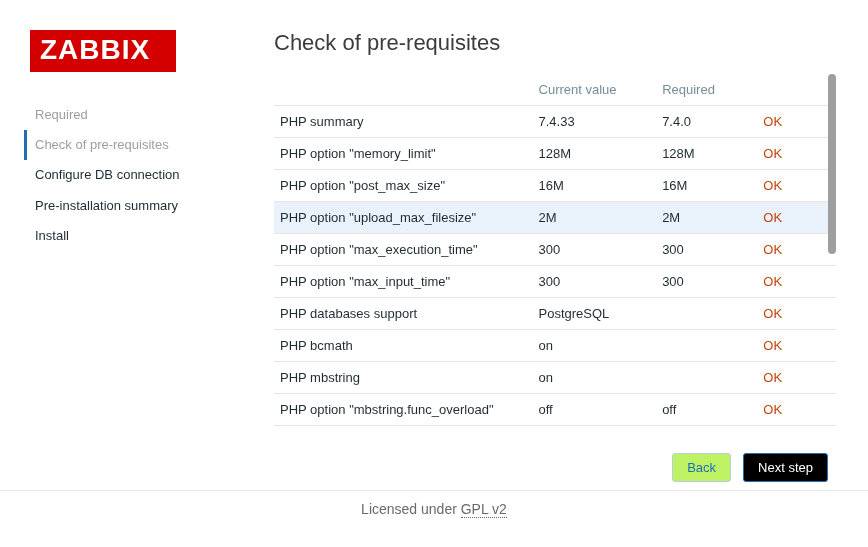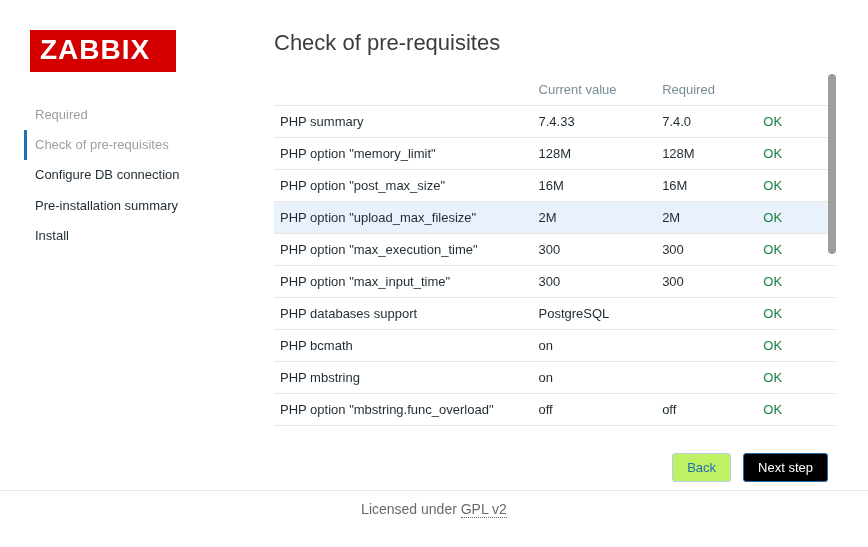--- a/index.html
+++ b/index.html
@@ -84,21 +84,21 @@
   font-weight: normal;
   font-size: 13px;
 }
 th { color: #768d99; border-bottom: 1px solid #e6e6e6; }
 td { border-bottom: 1px solid #e6e6e6; color: #1f2c33; }
 tr.highlight td { background: #e9f2fb; }
 .col-name { width: 46%; }
 .col-current { width: 22%; }
 .col-required { width: 18%; }
 .col-status { width: 14%; text-align: left; }
-.ok { color: #15803d; }
+.ok { color: #c2410c; }
 .button-row {
   display: flex;
   justify-content: flex-end;
   gap: 12px;
   padding: 16px 8px 8px 0;
 }
 .btn {
   font-size: 13px;
   padding: 6px 14px;
   border-radius: 3px;

